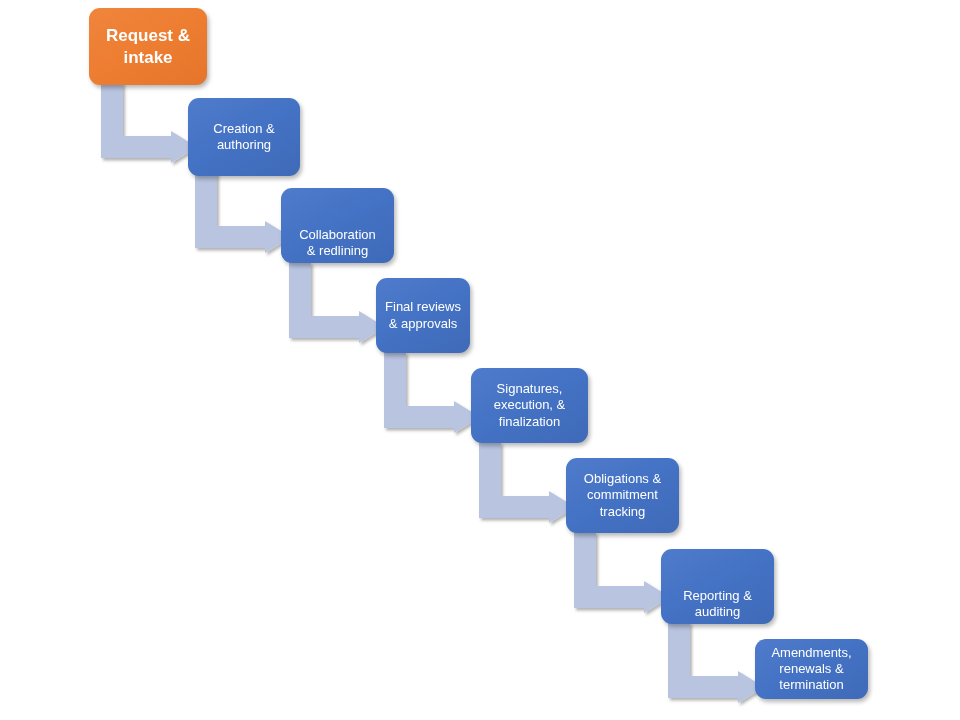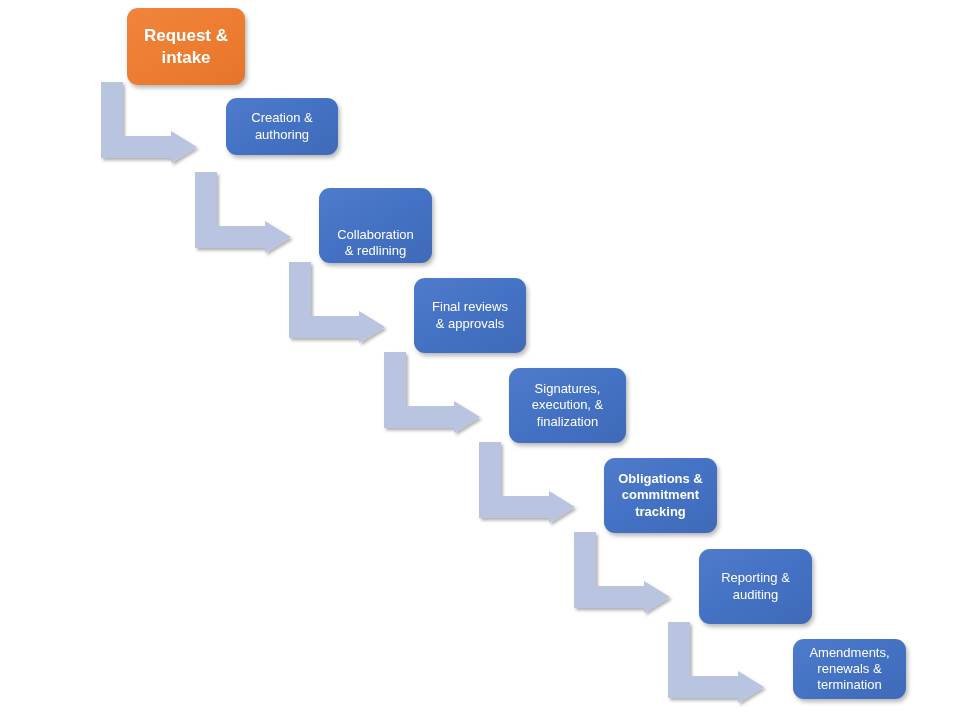--- a/index.html
+++ b/index.html
@@ -23,21 +23,20 @@
     border-radius: 11px;
     display: flex;
     align-items: center;
     justify-content: center;
     text-align: center;
     color: #ffffff;
     line-height: 1.25;
     padding: 4px 0;
     box-shadow: 2px 3px 4px rgba(0,0,0,0.28);
     z-index: 3;
-    margin-left: 38px;
   }
   .node-blue {
     background: #4472c4;
     background-image: linear-gradient(150deg, #4f7bcb 0%, #4472c4 48%, #3f6ab8 100%);
     font-size: 13px;
     font-weight: 400;
   }
   .node-orange {
     background: #ed7d31;
     background-image: linear-gradient(150deg, #ef853c 0%, #ed7d31 50%, #e5752a 100%);
@@ -133,43 +132,43 @@
           </defs>
           <polygon points="0,0 22,0 22,54 70,54 70,49 96,65 70,81 70,76 0,76" fill="#B8C4E0" filter="url(#shadow-6)"></polygon>
         </svg>
       </div>
     </div>
   <div id="node-layer">
       <div class="node node-orange" style="left: 89px; top: 8px; width: 118px; height: 77px;">
         <span class="label">Request &amp;
 intake</span>
       </div>
-      <div class="node node-blue" style="left: 188px; top: 98px; width: 112px; height: 57px;">
+      <div class="node node-blue" style="left: 188px; top: 98px; width: 112px; height: 78px;">
         <span class="label">Creation &amp;
 authoring</span>
       </div>
       <div class="node node-blue" style="left: 281px; top: 188px; width: 113px; height: 75px; align-items: flex-end;">
         <span class="label">Collaboration
 &amp; redlining</span>
       </div>
-      <div class="node node-blue" style="left: 376px; top: 278px; width: 112px; height: 75px;">
+      <div class="node node-blue" style="left: 376px; top: 278px; width: 94px; height: 75px;">
         <span class="label">Final reviews
 &amp; approvals</span>
       </div>
       <div class="node node-blue" style="left: 471px; top: 368px; width: 117px; height: 75px;">
         <span class="label">Signatures,
 execution, &amp;
 finalization</span>
       </div>
-      <div class="node node-blue" style="left: 566px; top: 458px; width: 113px; height: 75px; font-weight: bold;">
+      <div class="node node-blue" style="left: 566px; top: 458px; width: 113px; height: 75px;">
         <span class="label">Obligations &amp;
 commitment
 tracking</span>
       </div>
-      <div class="node node-blue" style="left: 661px; top: 549px; width: 113px; height: 75px;">
+      <div class="node node-blue" style="left: 661px; top: 549px; width: 113px; height: 75px; align-items: flex-end;">
         <span class="label">Reporting &amp;
 auditing</span>
       </div>
       <div class="node node-blue" style="left: 755px; top: 639px; width: 113px; height: 60px;">
         <span class="label">Amendments,
 renewals &amp;
 termination</span>
       </div>
     </div>
 </div>

